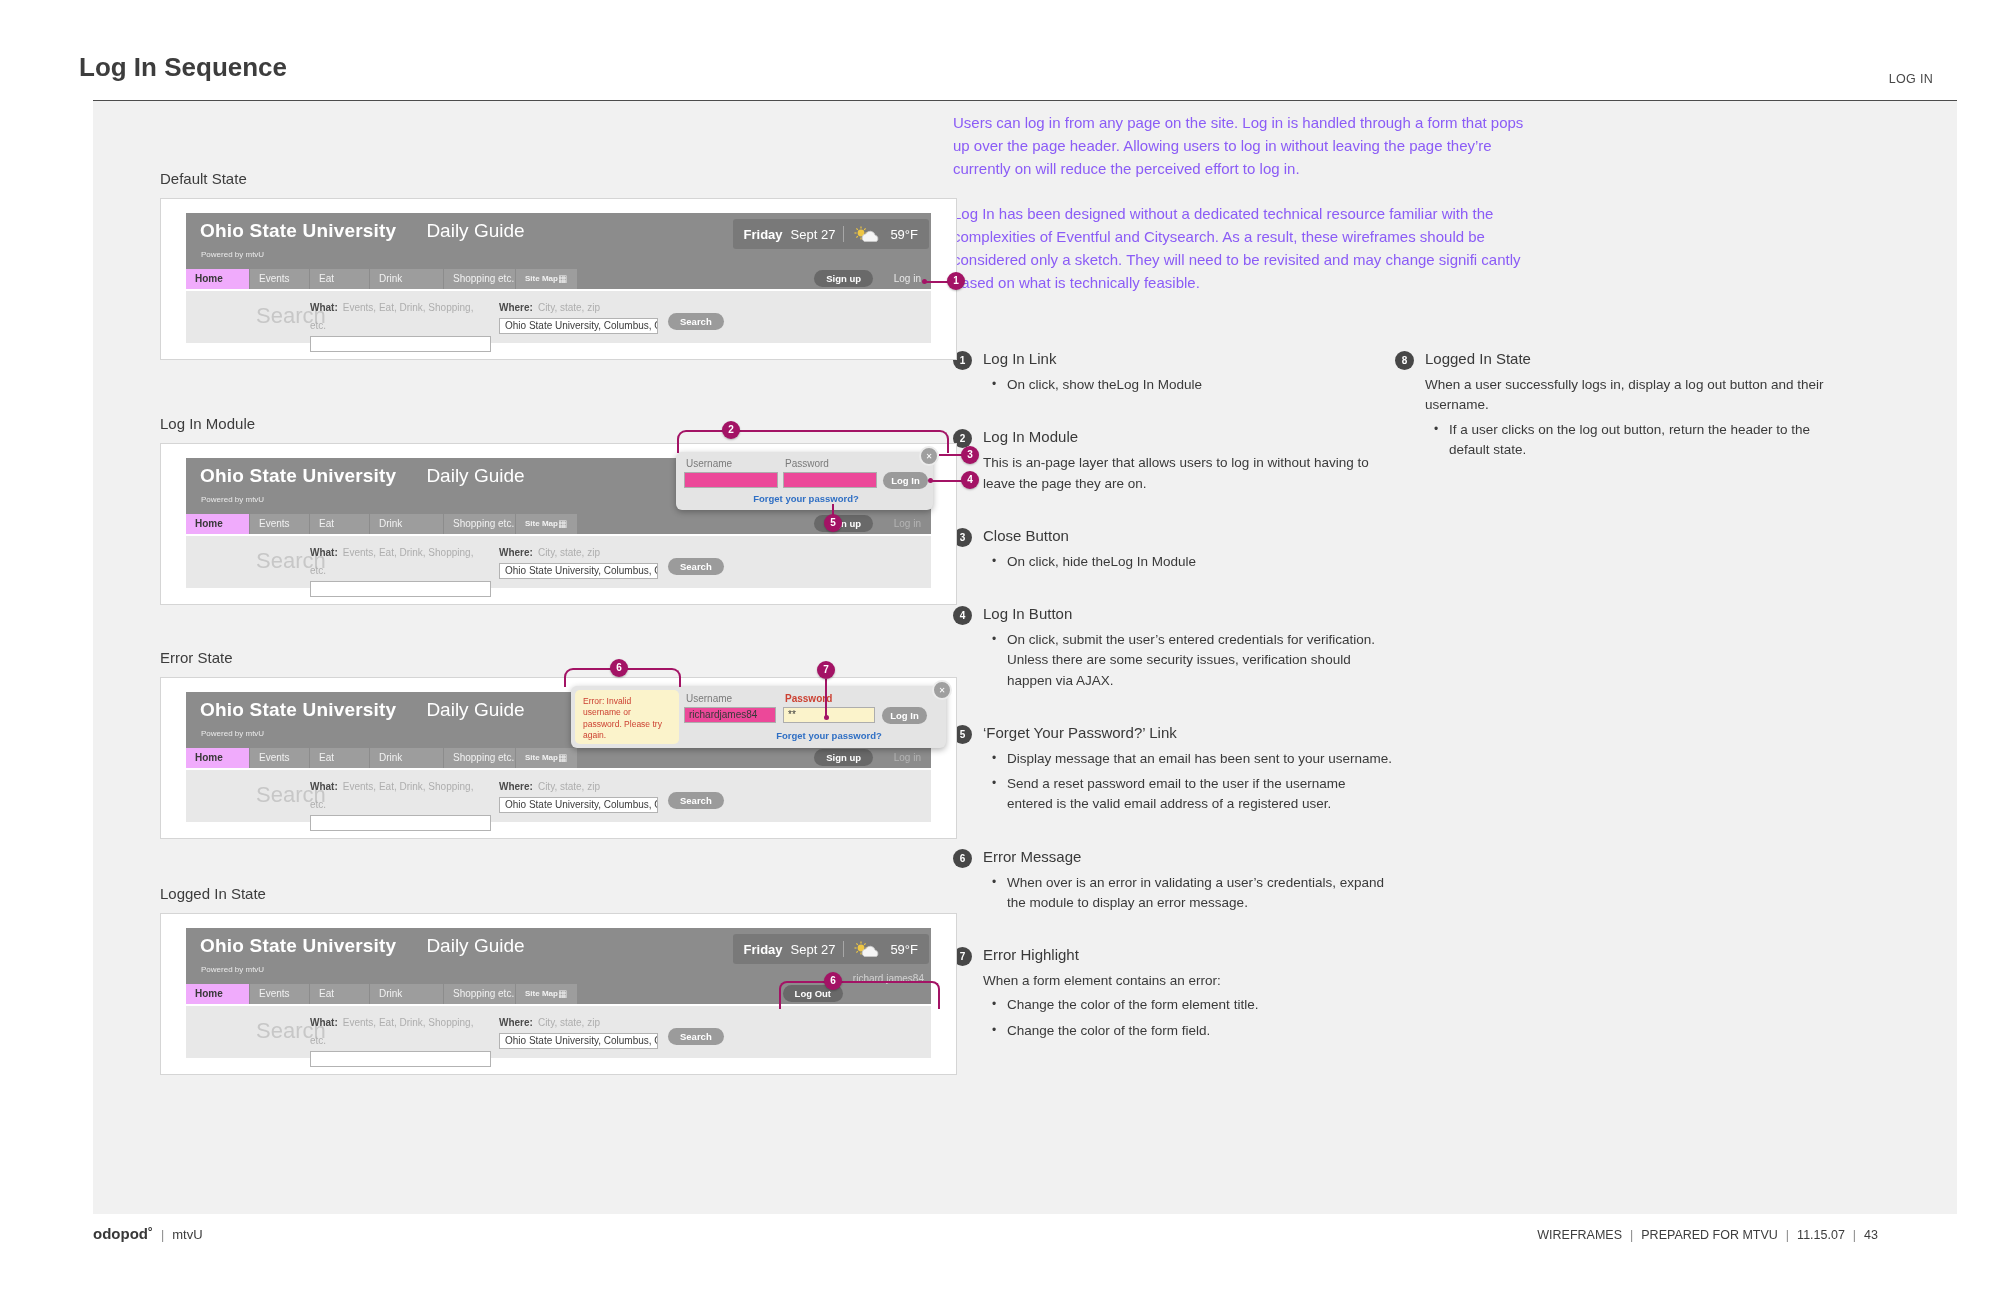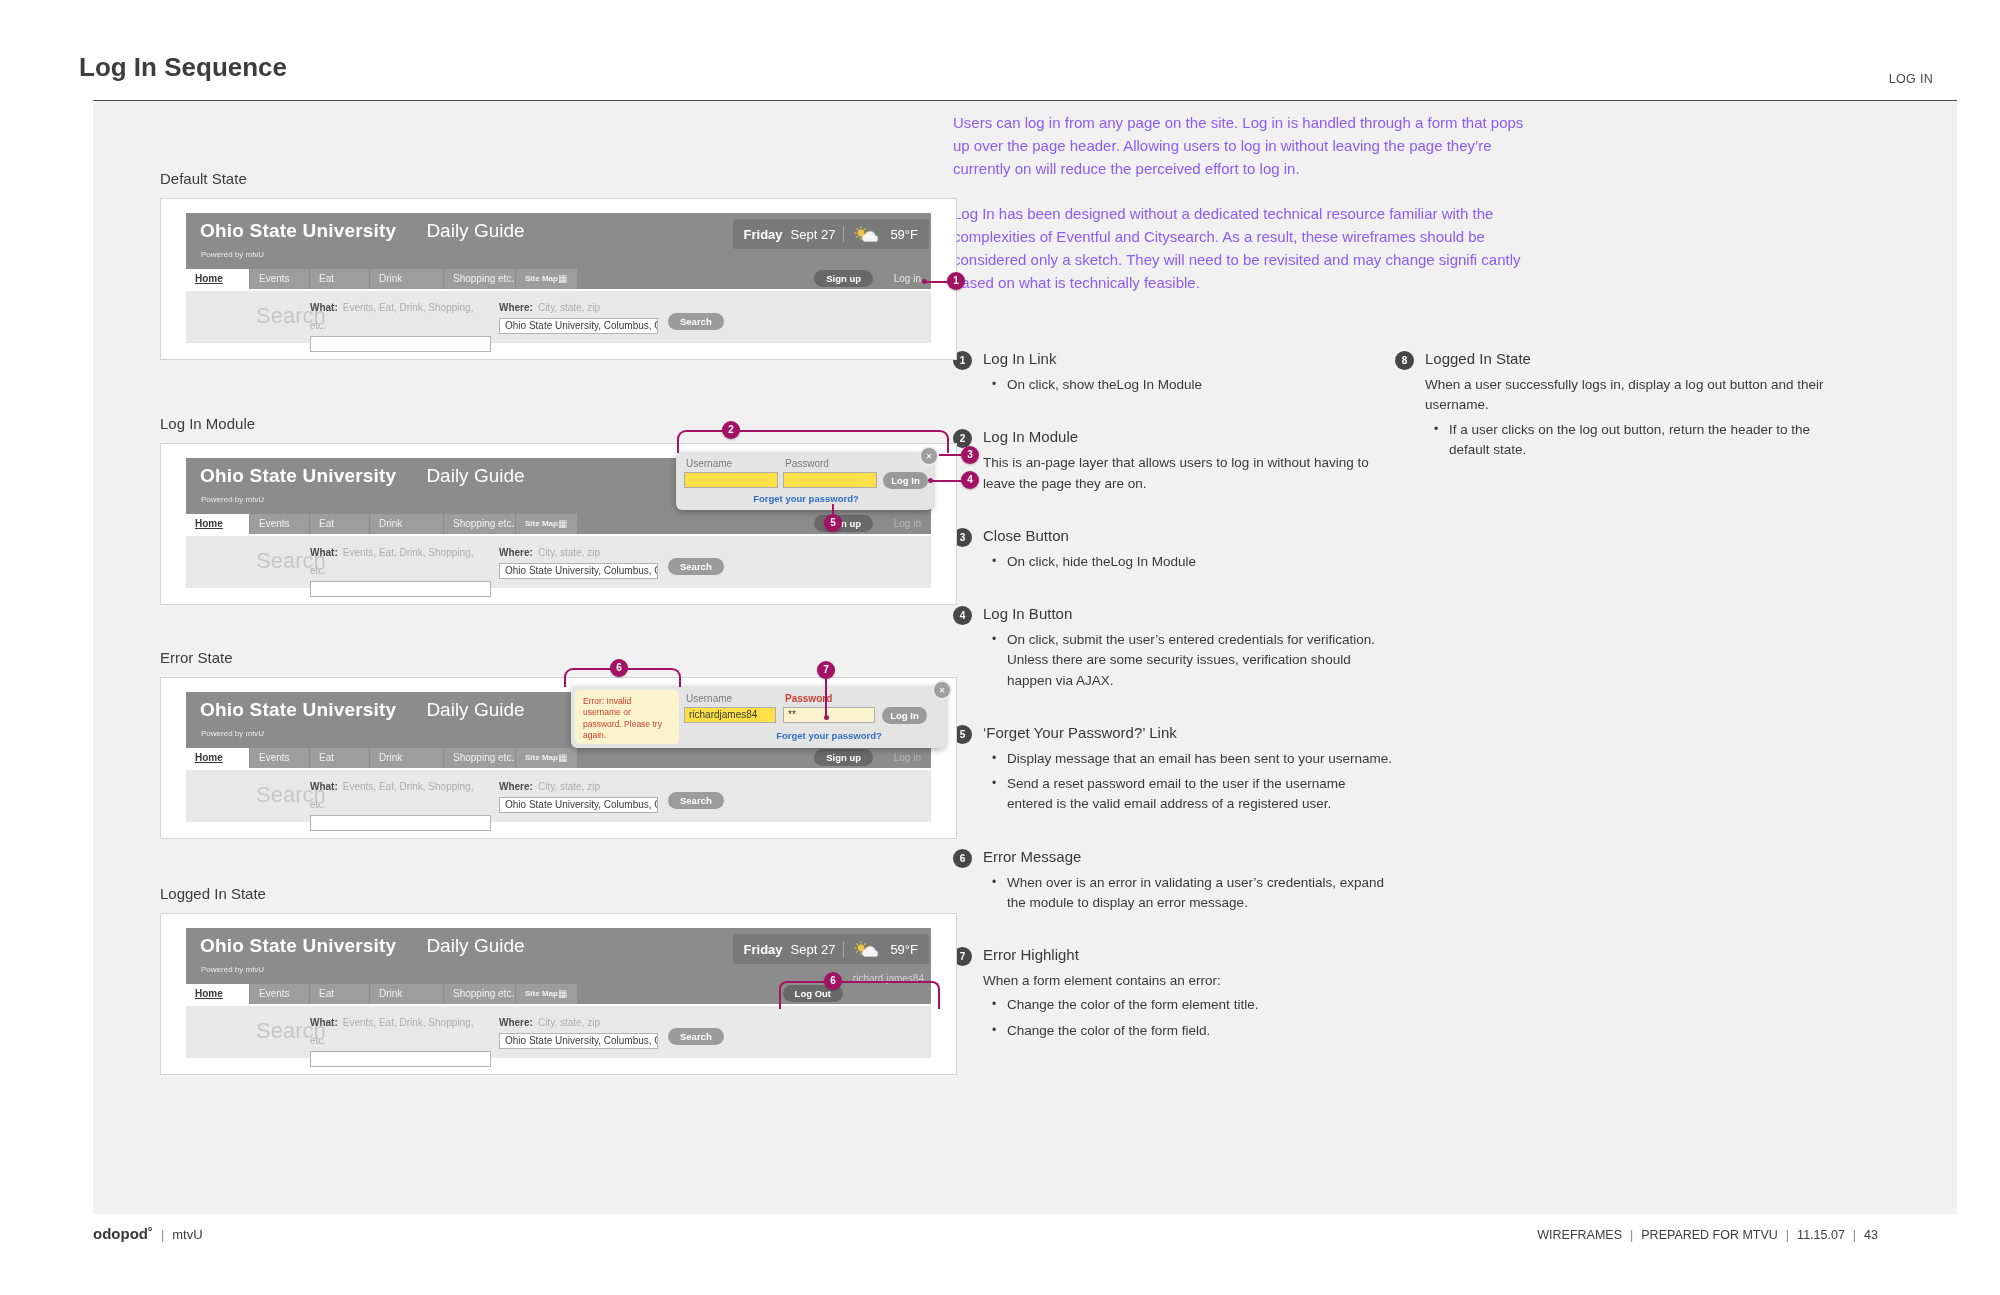--- a/index.html
+++ b/index.html
@@ -38,21 +38,21 @@
   .wf-brand{position:absolute;left:14px;top:7px;color:#fff;font-size:19px;white-space:nowrap;}
   .wf-brand b{font-weight:bold;letter-spacing:.2px;}
   .wf-sub{margin-left:30px;}
   .wf-powered{position:absolute;left:15px;top:37px;font-size:8px;color:rgba(255,255,255,.82);text-align:right;}
   .wf-datebox{position:absolute;right:2px;top:6px;height:30px;background:#797979;border-radius:3px;
               display:flex;align-items:center;gap:8px;padding:0 11px;color:#fff;font-size:13px;white-space:nowrap;}
   .wf-datebox .dsep{width:1px;height:16px;background:rgba(255,255,255,.35);}
   .wf-tabs{position:absolute;left:25px;top:70px;width:745px;height:20px;background:#8c8c8c;display:flex;}
   .tab{height:20px;line-height:20px;padding-left:9px;font-size:10px;color:#f1f1f1;background:#9d9d9d;
        border-right:1px solid #8c8c8c;box-sizing:border-box;white-space:nowrap;overflow:hidden;}
-  .tab.active{background:#ffffff;color:#383838;font-weight:bold;text-decoration:underline;}
+  .tab.active{background:#f0abfc;color:#383838;font-weight:bold;}
   .tab.sitemap{font-size:8px;font-weight:bold;display:flex;align-items:center;gap:0;}
   .tab.sitemap .grid-ic{font-size:10px;line-height:10px;color:#efefef;}
   .wf-pill{display:inline-block;height:17px;line-height:17px;border-radius:9px;background:#696969;color:#fff;
            font-size:9.5px;font-weight:bold;padding:0 12px;text-align:center;}
   .wf-signup{position:absolute;right:83px;top:71px;z-index:5;}
   .wf-loginlink{position:absolute;right:35px;top:74px;font-size:10px;color:#e8e8e8;z-index:5;}
   .wf-loginlink.dim{color:#b5b5b5;}
   .wf-logout{position:absolute;right:113px;top:71px;z-index:5;}
   .wf-username{position:absolute;right:32px;top:59px;font-size:10px;color:#d2d2d2;z-index:5;}
   .wf-search{position:absolute;left:25px;top:92px;width:745px;height:52px;background:#e8e8e8;}
@@ -60,21 +60,21 @@
   .fgroup{position:absolute;top:6px;}
   .flabel{font-size:10px;font-weight:bold;color:#4a4a4a;}
   .fhint{font-size:10px;color:#aeaeae;margin-left:5px;}
   .finput{margin-top:3px;background:#fff;border:1px solid #b3b3b3;height:16px;line-height:14px;
           font-size:10px;color:#3c3c3c;padding:0 5px;box-sizing:border-box;overflow:hidden;white-space:nowrap;}
   .search-btn{position:absolute;left:482px;top:22px;height:17px;line-height:17px;background:#9b9b9b;}
   
   .wf-popup{position:absolute;background:#e4e4e4;border-radius:6px;box-shadow:0 2px 6px rgba(0,0,0,.3);z-index:20;}
   .pp-label{position:absolute;font-size:10px;color:#7a7a7a;white-space:nowrap;}
   .pp-label.err{color:#cc4132;font-weight:bold;}
-  .pp-input{position:absolute;background:#fde047;border:1px solid #adadad;height:16px;line-height:14px;
+  .pp-input{position:absolute;background:#ec4899;border:1px solid #adadad;height:16px;line-height:14px;
             font-size:10px;color:#383838;padding:0 4px;box-sizing:border-box;}
   .pp-input.err{background:#fbf3cb;}
   .pp-btn{position:absolute;height:17px;line-height:17px;border-radius:9px;background:#9a9a9a;color:#fff;
           font-size:9.5px;font-weight:bold;text-align:center;}
   .pp-link{position:absolute;font-size:9.5px;font-weight:bold;color:#2f6fc4;text-align:center;white-space:nowrap;}
   .pp-close{position:absolute;top:-6px;right:-6px;width:16px;height:16px;border-radius:50%;background:#9f9f9f;
             border:2px solid #ececec;color:#fff;font-size:8px;font-weight:bold;display:flex;align-items:center;
             justify-content:center;z-index:26;}
   .err-box{position:absolute;left:4px;top:4px;width:104px;height:54px;background:#fbf3cb;border-radius:5px;
            color:#cc4132;font-size:8.5px;line-height:1.35;padding:6px 8px;box-sizing:border-box;}

